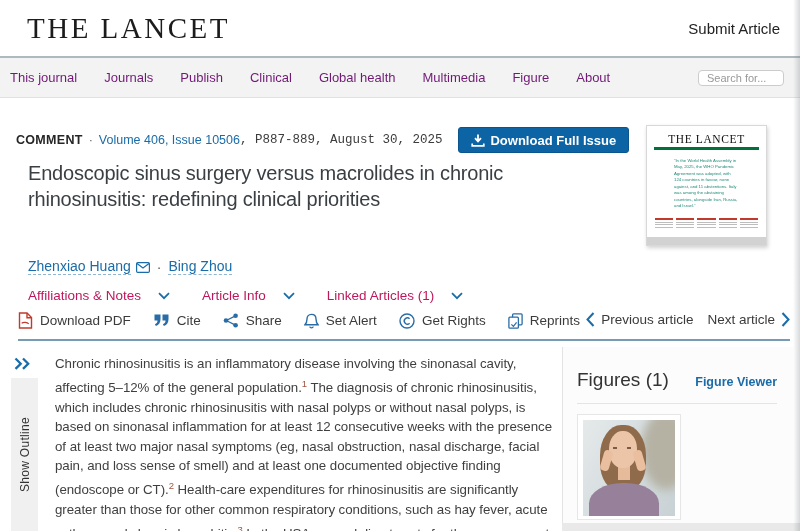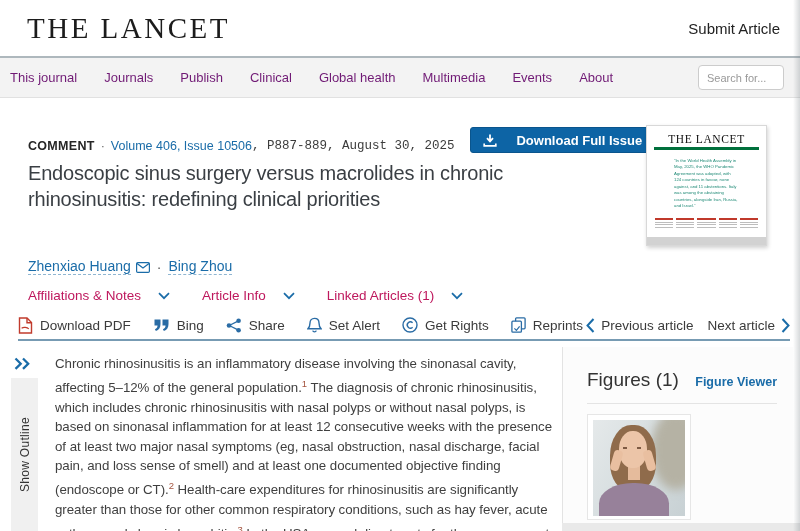--- a/index.html
+++ b/index.html
@@ -12,62 +12,62 @@
   .logo { font-family:"Liberation Serif","DejaVu Serif",serif; font-size:29px; letter-spacing:2.5px;
           color:#1c1c1c; font-weight:400; cursor:pointer; }
   .submit { font-size:15px; color:#222; text-decoration:none; cursor:pointer; }
 
   
   .mainnav { position:absolute; left:0; top:56px; width:800px; height:42px; background:#f3f3f3;
              border-top:2px solid #aeb8bd; border-bottom:1px solid #e1e1e1;
              display:flex; align-items:center; padding:0 12px 0 10px; }
   .nav-items { display:flex; gap:27px; flex:1; }
   .nav-item { font-size:13px; color:#701a75; cursor:pointer; white-space:nowrap; }
-  .search { width:86px; height:25px; border:1px solid #ccc; border-radius:4px; background:#fff;
+  .search { width:86px; height:16px; border:1px solid #ccc; border-radius:4px; background:#fff;
             font-size:11px; color:#555; padding:0 8px; outline:none; margin-right:4px; }
   .search::placeholder { color:#999; }
 
   
-  .kicker-row { position:absolute; left:28px; top:127px; display:flex; align-items:flex-end; font-size:12.5px; }
+  .kicker-row { position:absolute; left:16px; top:127px; display:flex; align-items:center; font-size:12.5px; }
   .kicker { font-weight:bold; color:#262626; letter-spacing:.3px; }
   .dotsep { margin:0 6px; color:#666; }
   .issue-link { color:#1a6ca8; text-decoration:none; cursor:pointer; }
   .pages-date { color:#3c3c3c;font-family:Liberation Mono, monospace; }
   .dl-btn { margin-left:16px; background:#0d64a5; color:#fff; border:1px solid #0a558d; border-radius:3px;
             height:26px; padding:0 12px; font-size:13px; font-weight:bold; display:flex; align-items:center;
-            gap:19px; cursor:pointer; font-family:inherit; }
+            gap:5px; cursor:pointer; font-family:inherit; }
   .title { position:absolute; left:28px; top:160px; width:552px; font-size:20px; font-weight:400;
            color:#3a3f44; line-height:1.3; letter-spacing:-.2px; }
   .authors { position:absolute; left:28px; top:258px; display:flex; align-items:center; gap:5px; font-size:14px; }
   .author-link { color:#1a6ca8; text-decoration:none; border-bottom:1px dashed #8fb6d2; cursor:pointer; }
   .author-sep { color:#555; margin:0 2px; }
   .toggles { position:absolute; left:28px; top:288px; display:flex; gap:32px; }
   .toggle { display:flex; align-items:center; gap:17px; font-size:13.5px; color:#be185d; cursor:pointer; }
 
   
   .actionbar { position:absolute; left:18px; top:312px; width:772px; height:26px;
-               display:flex; align-items:center; }
+               display:flex; align-items:flex-start; }
   .actions-left { display:flex; align-items:center; gap:22px; flex:1; }
   .action { display:flex; align-items:center; gap:7px; font-size:13.5px; color:#3b3b3b; cursor:pointer; }
   .pager { display:flex; align-items:center; gap:14px; font-size:13.5px; color:#3b3b3b; }
   .pager-item { display:flex; align-items:center; gap:6px; cursor:pointer; }
   .action-rule { position:absolute; left:18px; top:339px; width:772px; height:2px; background:#4a7a99; opacity:.75; }
 
   
   .outline-chevrons { position:absolute; left:13px; top:357px; cursor:pointer; }
   .outline-bar { position:absolute; left:11px; top:378px; width:27px; height:153px; background:#f0f0f0;
                  display:flex; align-items:center; justify-content:center; cursor:pointer; }
   .vtext { writing-mode:vertical-rl; transform:rotate(180deg); font-size:12px; color:#333; letter-spacing:.3px; }
   .article-paragraph { position:absolute; left:55px; top:354px; width:505px; font-size:13.3px;
                        line-height:19.6px; color:#3f3f3f; letter-spacing:-.05px; }
   .article-paragraph sup.ref { color:#a4543f; font-size:9.5px; cursor:pointer; }
 
   
   .figures-panel { position:absolute; left:562px; top:347px; width:231px; height:176px;
-                   background:#fcfcfc; border-left:1px solid #e3e3e3; padding:22px 16px 0 24px; }
+                   background:#fcfcfc; border-left:1px solid #e3e3e3; padding:22px 16px 0 14px; }
   .figures-head { display:flex; align-items:baseline; justify-content:space-between; }
   .figures-title { font-size:19px; color:#333; font-weight:400; }
   .figviewer { font-size:12.5px; font-weight:bold; color:#1a6ca8; text-decoration:none; cursor:pointer; }
   .figures-divider { height:1px; background:#e4e4e4; margin:12px 0 10px; }
   .fig-card { width:104px; height:106px; background:#fff; border:1px solid #e6e6e6; padding:5px; cursor:pointer; }
   .panel-bottom { position:absolute; left:562px; top:523px; width:238px; height:8px; background:#e9e9e9; }
 
   
   .photo { width:92px; height:96px; position:relative; overflow:hidden;
            background:linear-gradient(120deg,#e5e9ea 0%,#d4dcde 55%,#c8d1d4 100%); }
@@ -111,21 +111,21 @@
 </header>
 
 <nav class="mainnav">
   <div class="nav-items">
     <span class="nav-item">This journal</span>
     <span class="nav-item">Journals</span>
     <span class="nav-item">Publish</span>
     <span class="nav-item">Clinical</span>
     <span class="nav-item">Global health</span>
     <span class="nav-item">Multimedia</span>
-    <span class="nav-item">Events</span>
+    <span class="nav-item">Figure</span>
     <span class="nav-item">About</span>
   </div>
   <input class="search" type="text" placeholder="Search for..." style="">
 </nav>
 
 <div class="kicker-row">
   <span class="kicker">COMMENT</span>
   <span class="dotsep">·</span>
   <a class="issue-link">Volume 406, Issue 10506</a>
   <span class="pages-date">, P887-889, August 30, 2025</span>
@@ -193,21 +193,21 @@
       </span>
       <span>Download PDF</span>
     </span>
     <span class="action">
       <span>
         <svg width="17" height="13" viewBox="0 0 17 13">
           <path d="M1.5 0.5h6v4.6c0 3.8-1.5 5.9-4.6 7l-1-1.8c1.9-.9 2.6-2.2 2.6-3.8H1.5z" fill="#2a6ca5"></path>
           <path d="M9.5 0.5h6v4.6c0 3.8-1.5 5.9-4.6 7l-1-1.8c1.9-.9 2.6-2.2 2.6-3.8H9.5z" fill="#2a6ca5"></path>
         </svg>
       </span>
-      <span>Bing</span>
+      <span>Cite</span>
     </span>
     <span class="action">
       <span>
         <svg width="16" height="15" viewBox="0 0 16 15">
           <path d="M3.2 7.5L12.5 2.8M3.2 7.5l9.3 4.7" stroke="#2a6ca5" stroke-width="1.3" fill="none"></path>
           <circle cx="12.6" cy="2.7" r="2.3" fill="#2a6ca5"></circle>
           <circle cx="3" cy="7.5" r="2.3" fill="#2a6ca5"></circle>
           <circle cx="12.6" cy="12.3" r="2.3" fill="#2a6ca5"></circle>
         </svg>
       </span>

